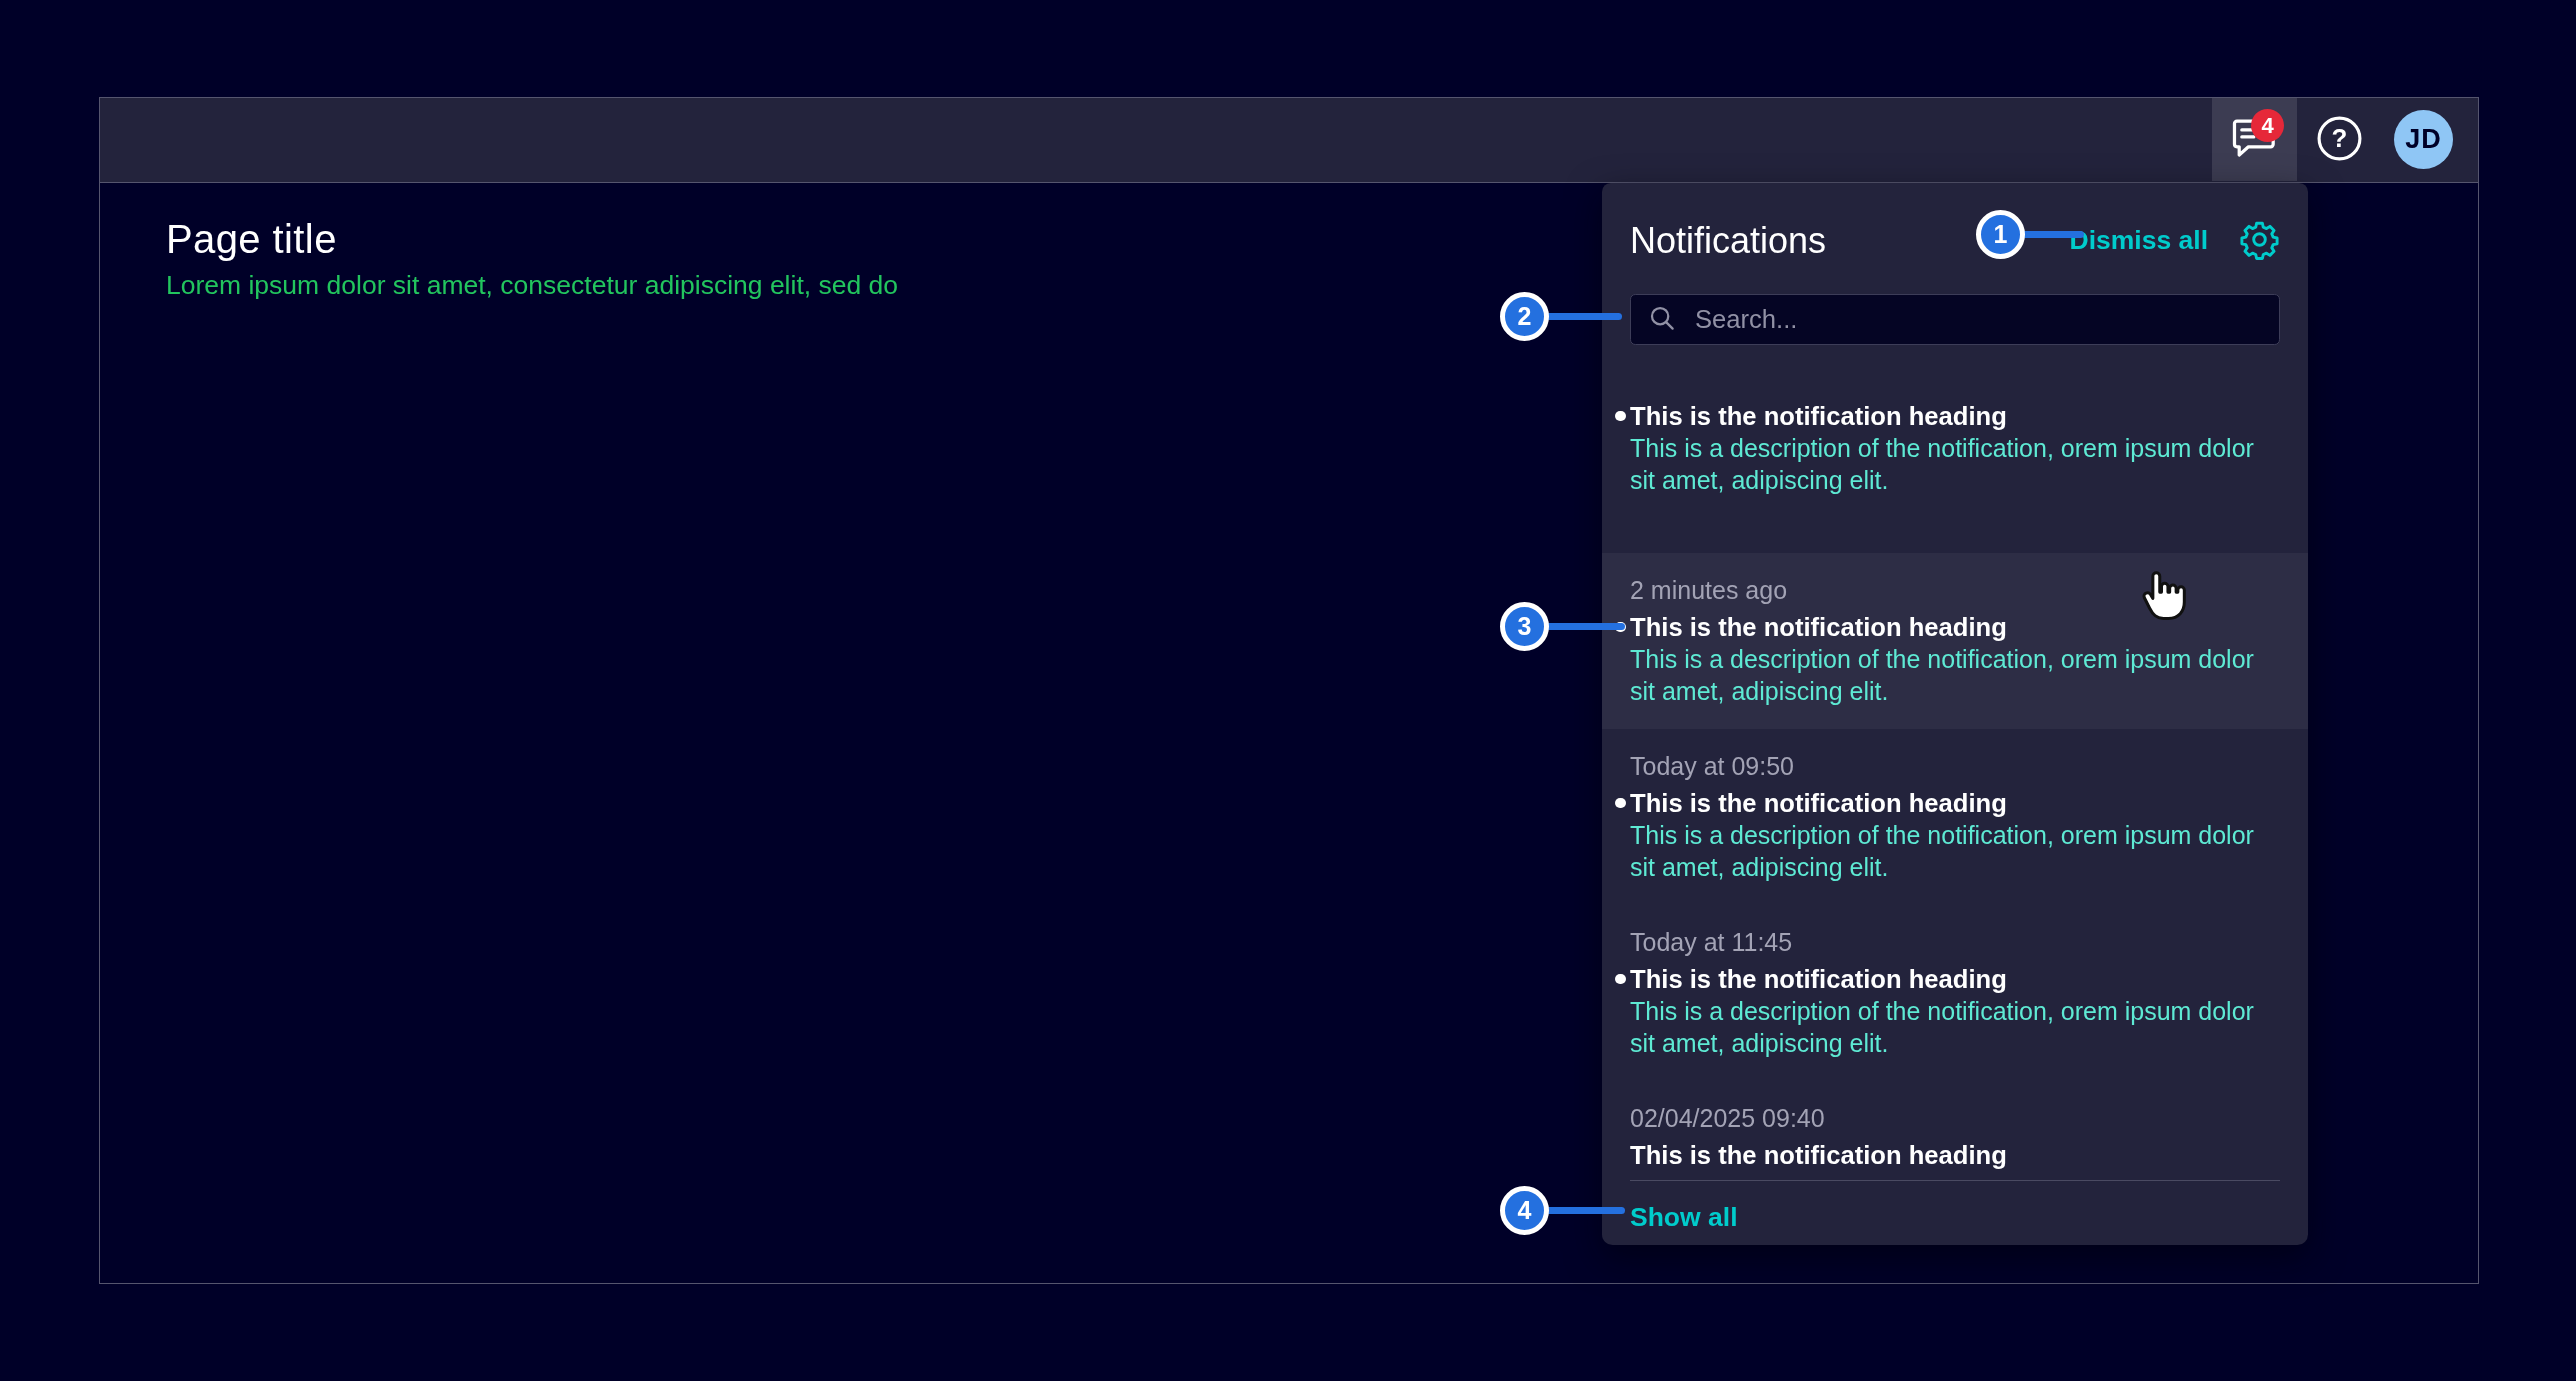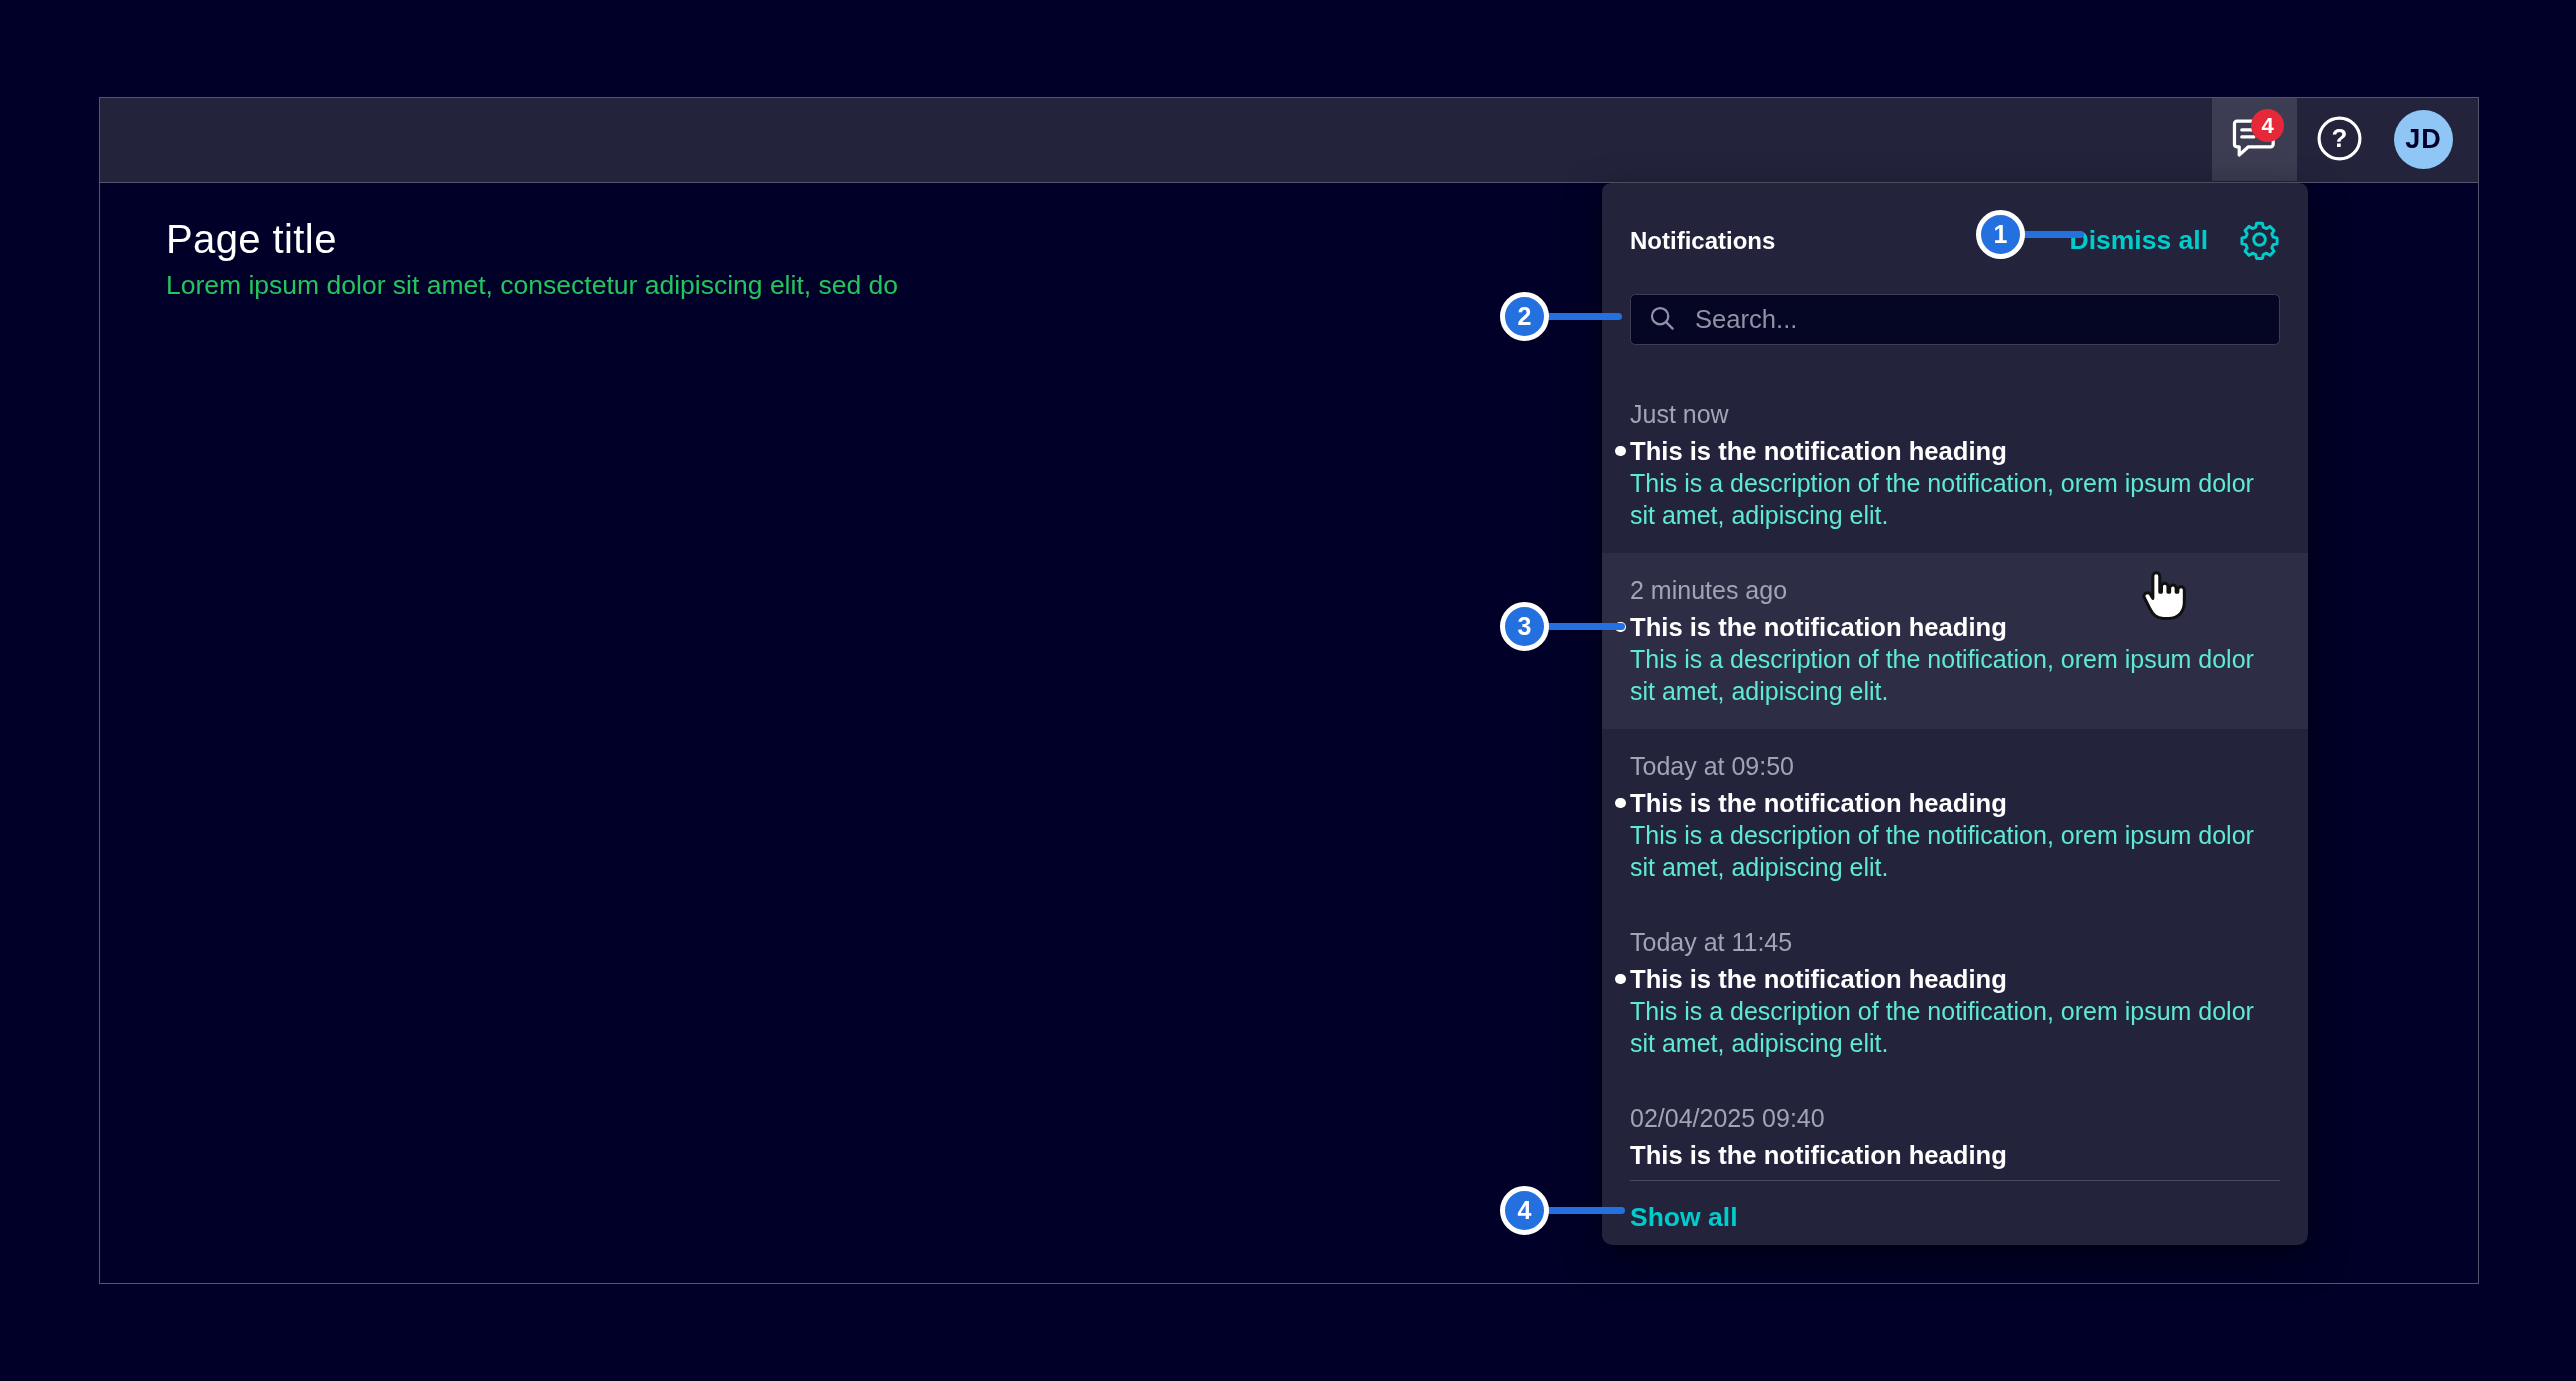--- a/index.html
+++ b/index.html
@@ -58,21 +58,21 @@
     position:absolute; left:1602px; top:183px;
     width:706px; height:1062px;
     background:#23233c;
     border-radius:8.8px 8.8px 10.6px 10.6px;
     box-shadow:0 12.4px 35px rgba(0,0,10,.55);
   }
   .panel-header {
     display:flex; align-items:center; justify-content:space-between;
     padding:0 28px; margin-top:39px; height:37px;
   }
-  .panel-title { font-size:24px; font-weight:700; color:#fff; }
+  .panel-title { font-size:36px; font-weight:400; color:#fff; }
   .panel-header-right { display:flex; align-items:center; gap:31px; }
   .dismiss-all {
     font-size:26.5px; font-weight:700; color:#00cccc;
     background:none; border:none; cursor:pointer;
     font-family:"Liberation Sans", sans-serif;
   }
   .gear-btn { background:none; border:none; cursor:pointer; display:flex; }
 
   .search-box {
     margin:35px 28px 0; height:51px;
@@ -187,21 +187,20 @@
         <circle cx="10.5" cy="10.5" r="6.5"></circle>
         <line x1="15.5" y1="15.5" x2="20.5" y2="20.5"></line>
       </svg>
     </span>
     <input type="text" placeholder="Search..." style="">
   </div>
 
   <div class="notif-list">
 
       <div class="notif-item">
-        <div class="n-time">Just now</div>
         <div class="n-heading">
           <span class="n-bullet"></span>
           <span>This is the notification heading</span>
         </div>
         <div class="n-desc">This is a description of the notification, orem ipsum dolor sit amet, adipiscing elit.</div>
       </div>
 
       <div class="notif-item hover">
         <div class="n-time">2 minutes ago</div>
         <div class="n-heading">

